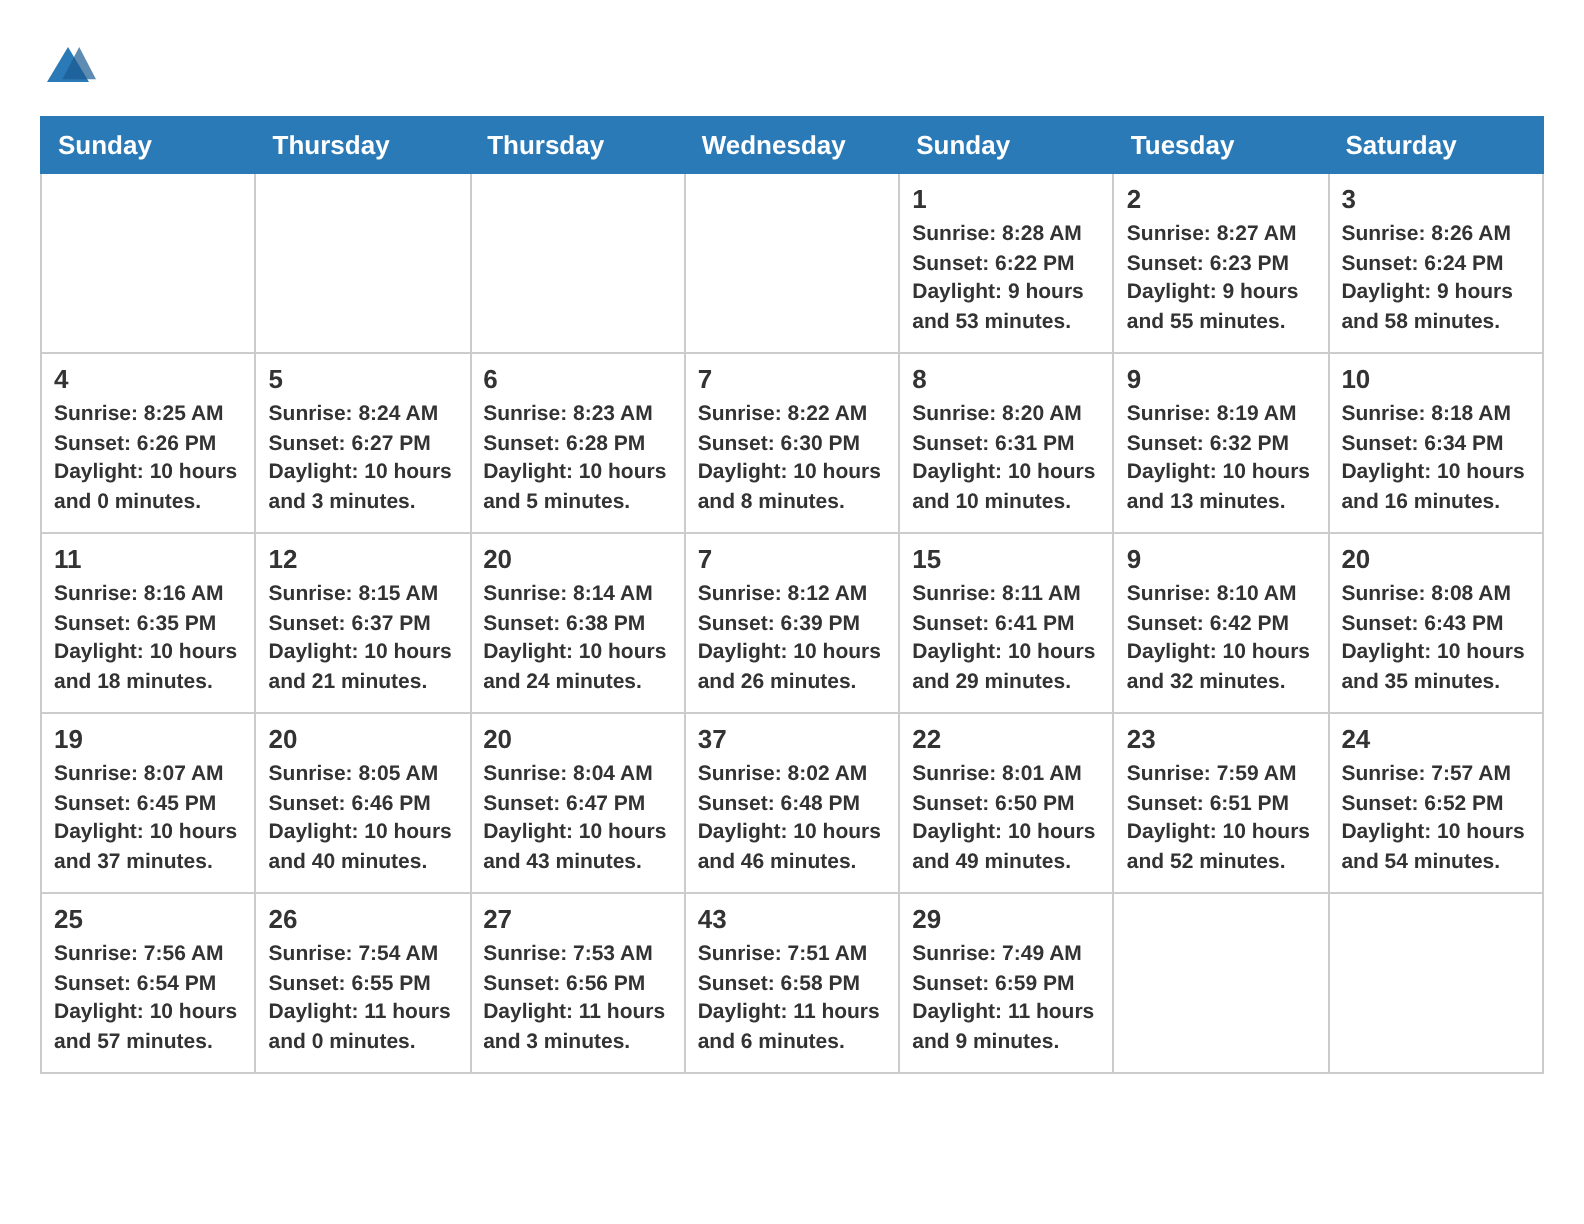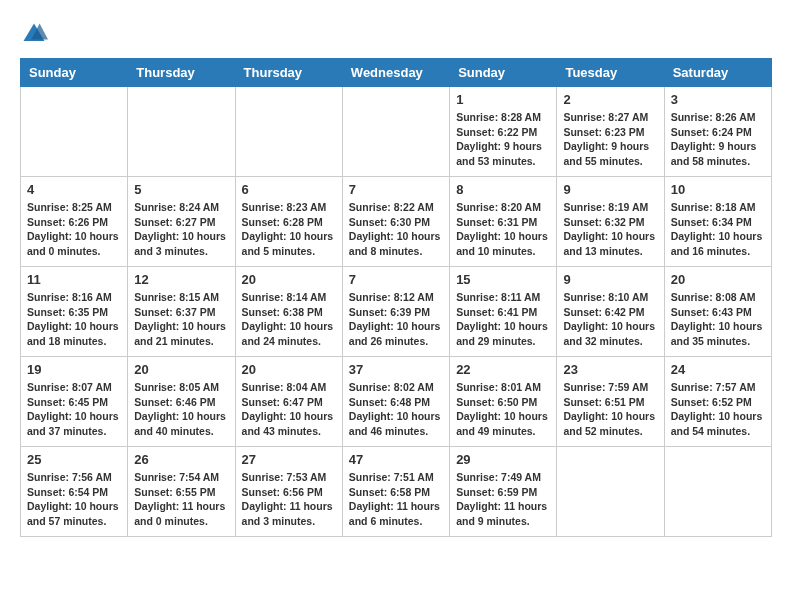--- a/index.html
+++ b/index.html
@@ -240,21 +240,21 @@
         </td>
         <td>
           <span class="day-number">26</span>
           <div class="day-info">Sunrise: 7:54 AM<br>Sunset: 6:55 PM<br>Daylight: 11 hours<br>and 0 minutes.</div>
         </td>
         <td>
           <span class="day-number">27</span>
           <div class="day-info">Sunrise: 7:53 AM<br>Sunset: 6:56 PM<br>Daylight: 11 hours<br>and 3 minutes.</div>
         </td>
         <td>
-          <span class="day-number">47</span>
+          <span class="day-number">43</span>
           <div class="day-info">Sunrise: 7:51 AM<br>Sunset: 6:58 PM<br>Daylight: 11 hours<br>and 6 minutes.</div>
         </td>
         <td>
           <span class="day-number">29</span>
           <div class="day-info">Sunrise: 7:49 AM<br>Sunset: 6:59 PM<br>Daylight: 11 hours<br>and 9 minutes.</div>
         </td>
         <td class="empty-cell"></td>
         <td class="empty-cell"></td>
       </tr>
     </tbody>

